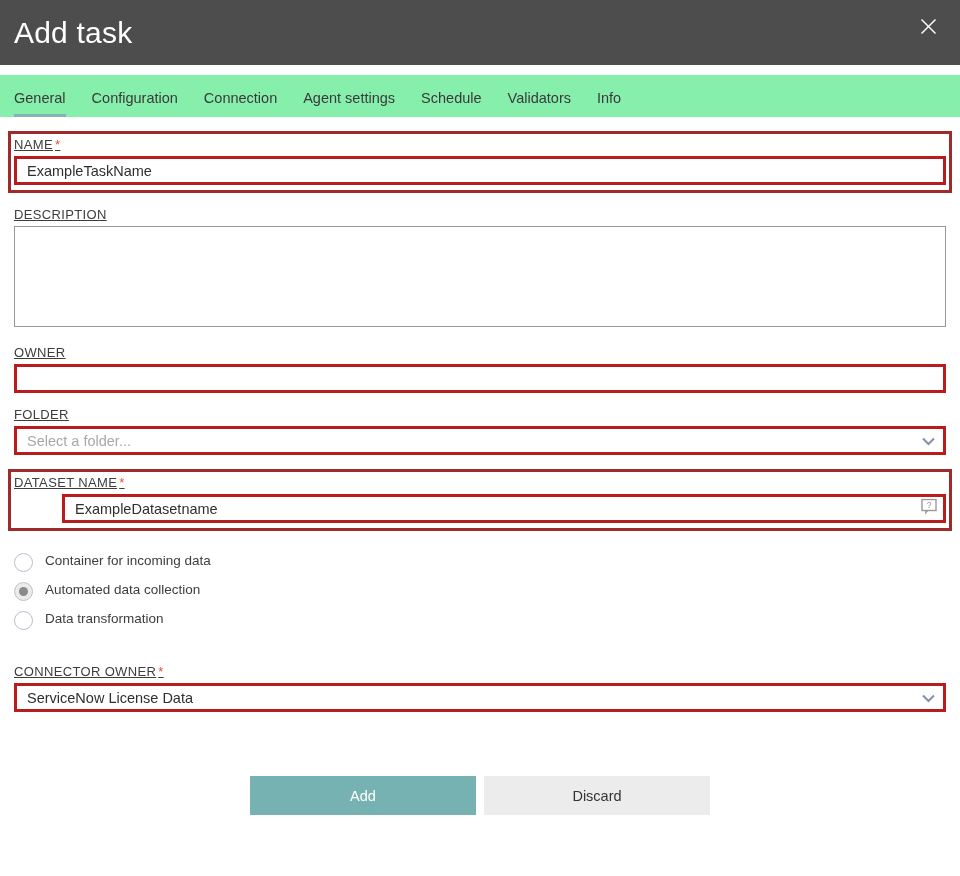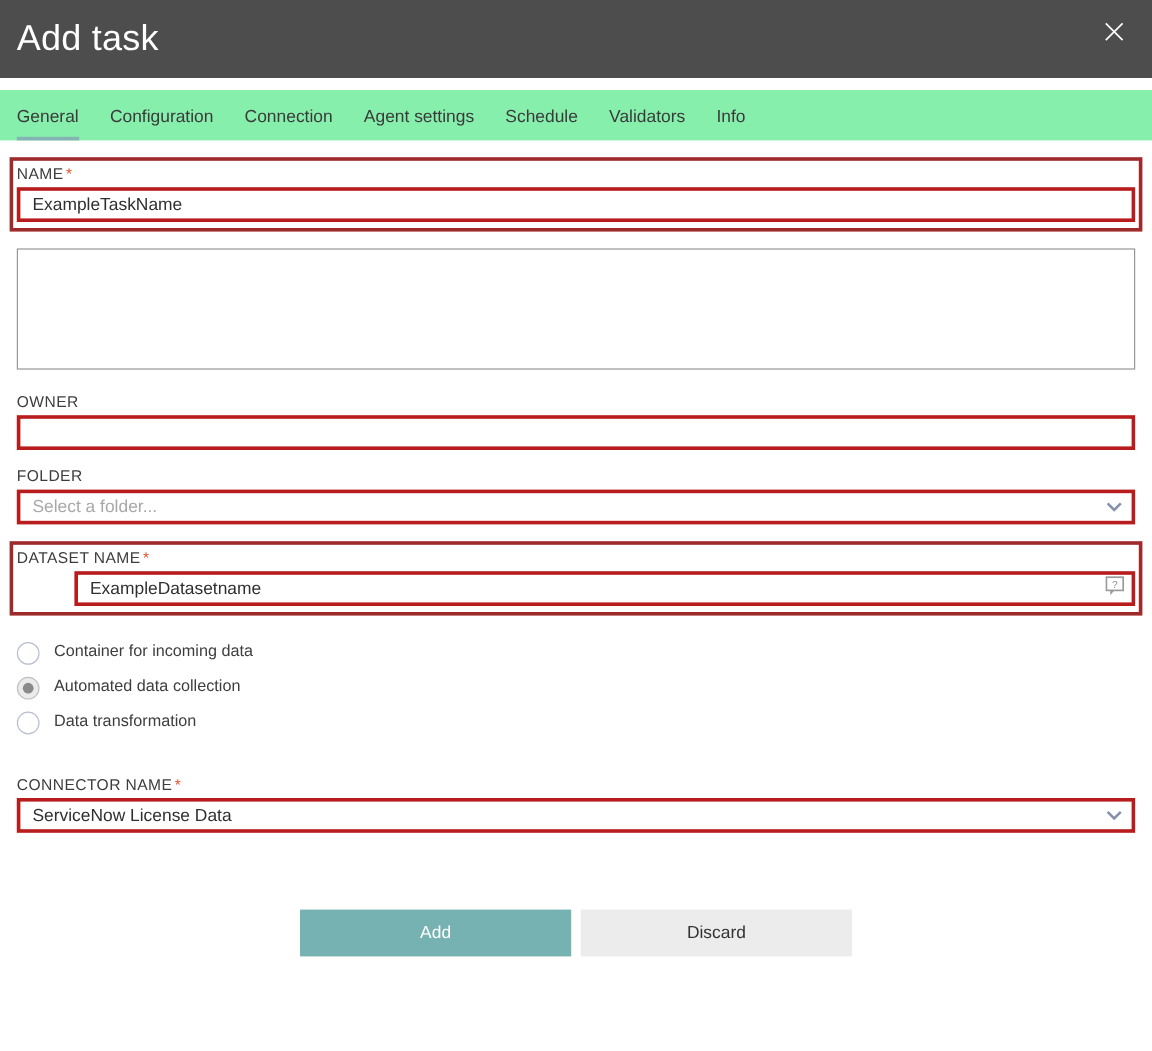--- a/index.html
+++ b/index.html
@@ -83,20 +83,21 @@
     margin-left: -6px;
     margin-right: -6px;
     padding: 3px 3px 5px 3px;
   }
   .field-label {
     font-size: 13px;
     color: #3d3d3d;
     letter-spacing: 0.35px;
     margin-bottom: 4px;
     display: block;
+    text-decoration: underline;
   }
   .req-star {
     color: #e8502e;
     font-size: 13px;
     margin-left: 2px;
   }
   .text-input {
     box-sizing: border-box;
     width: 100%;
     height: 29px;
@@ -250,20 +251,21 @@
 </div>
 
 <div class="form-area">
 
   <div class="field-group highlighted">
     <label class="field-label"><span>NAME</span><span class="req-star">*</span></label>
     <input class="text-input" type="text" value="ExampleTaskName" style="">
   </div>
 
   <div class="field-group">
+    <label class="field-label">DESCRIPTION</label>
     <textarea class="text-area" placeholder="" style=""></textarea>
   </div>
 
   <div class="field-group">
     <label class="field-label">OWNER</label>
     <input class="text-input" type="text" value="" style="">
   </div>
 
   <div class="field-group">
     <label class="field-label">FOLDER</label>
@@ -302,21 +304,21 @@
         </span>
       <span class="radio-label">Automated data collection</span>
     </div>
     <div class="radio-row">
       <span class="radio"></span>
       <span class="radio-label">Data transformation</span>
     </div>
   </div>
 
   <div class="field-group" style="margin-top:24px;">
-    <label class="field-label"><span>CONNECTOR NAME</span><span class="req-star">*</span></label>
+    <label class="field-label"><span>CONNECTOR OWNER</span><span class="req-star">*</span></label>
     <div class="select-wrap">
       <input class="text-input" type="text" value="ServiceNow License Data" style="">
       <span class="chev">
         <svg width="13" height="9" viewBox="0 0 13 9" aria-hidden="true">
           <polyline points="1,1.5 6.5,7 12,1.5" fill="none" stroke="#8490ac" stroke-width="2.1"></polyline>
         </svg>
       </span>
     </div>
   </div>
 

